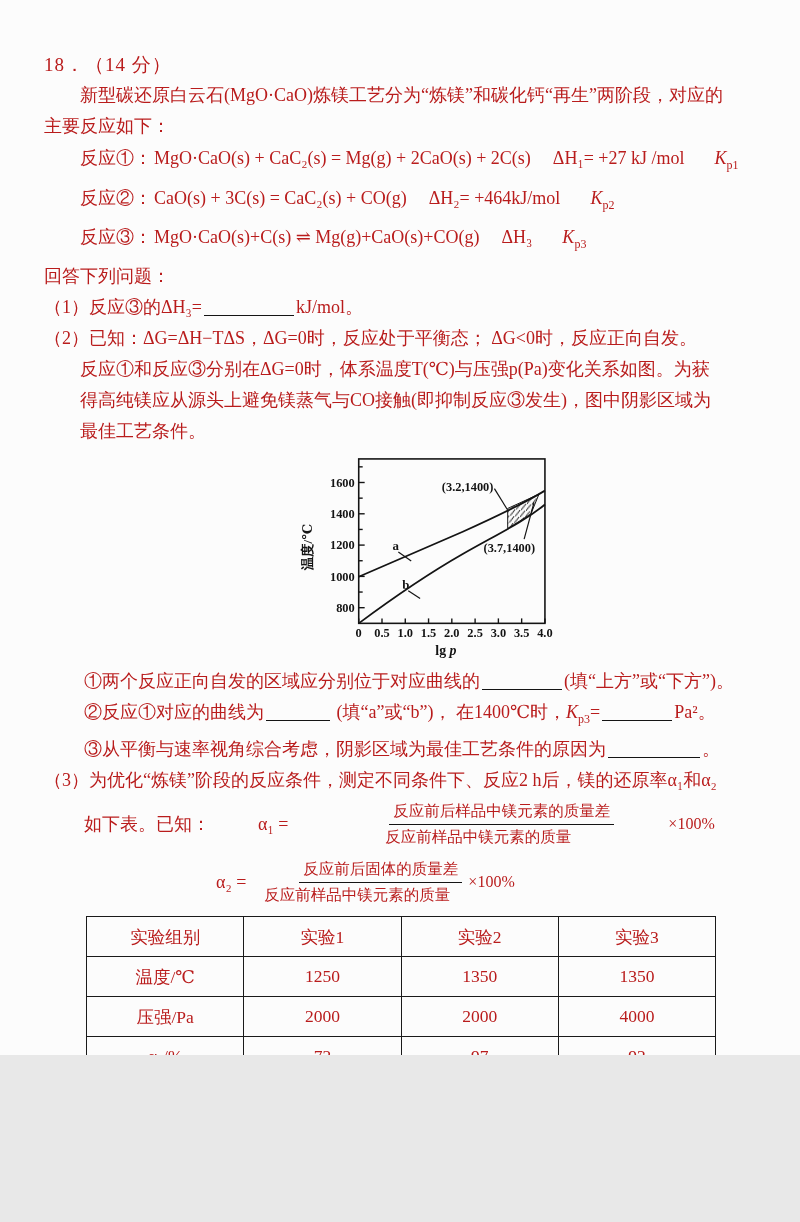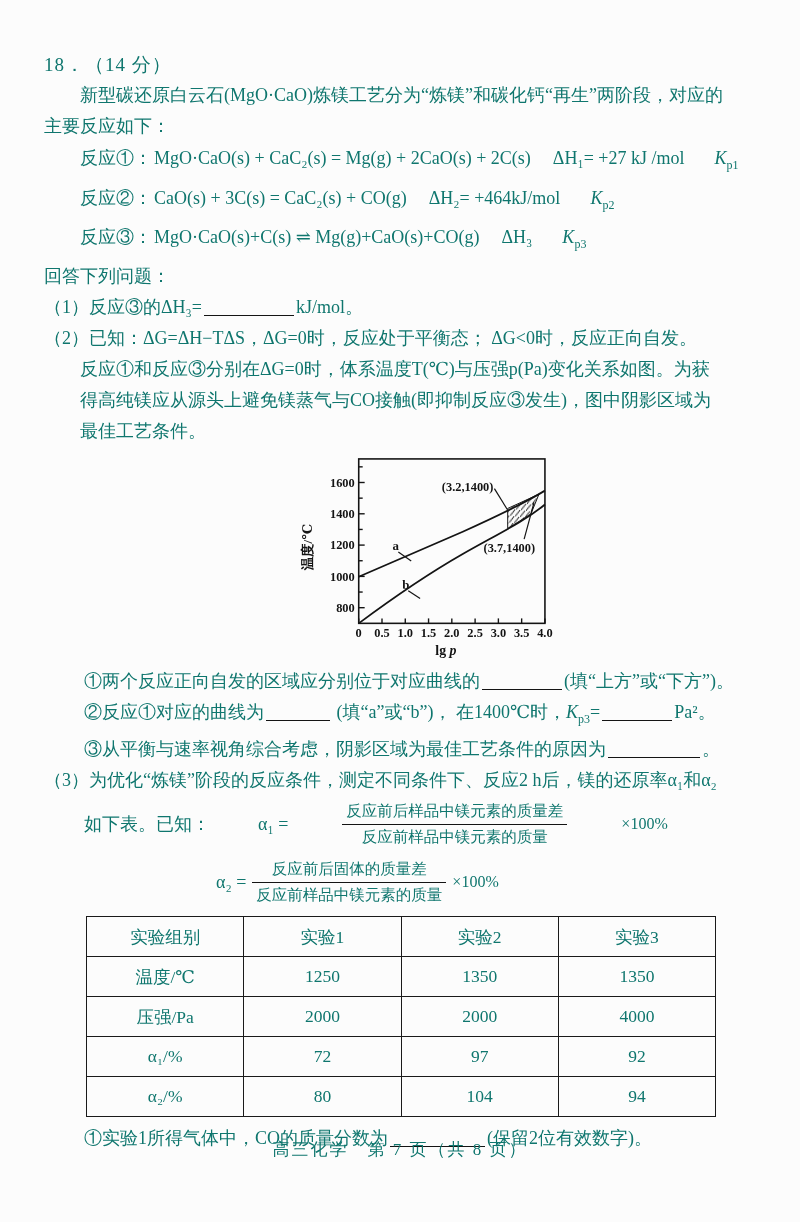--- a/index.html
+++ b/index.html
@@ -1,38 +1,38 @@
 <!DOCTYPE html>
 <html><head>
 <meta charset="utf-8">
 <style>
   html,body{margin:0;padding:0;background:#e8e8e8;}
   .page{
-    width:800px;height:1222px;margin:0 auto;background:#fcfcfc;color:#0f766e;
+    width:800px;height:1055px;margin:0 auto;background:#fcfcfc;color:#b91c1c;
     font-family:"Liberation Serif","DejaVu Serif",serif;font-size:18px;
     position:relative;box-sizing:border-box;padding:50px 40px 0 44px;overflow:hidden;
   }
   .line{line-height:31px;}
   .qno{font-size:19px;line-height:30px;letter-spacing:1px;}
   .indent{text-indent:2em;}
   .rxn{line-height:33px;padding-left:36px;white-space:nowrap;}
   .rxn .eq{margin-left:2px;}
   .rxn .dh{margin-left:22px;}
   .rxn .kp{margin-left:30px;font-style:italic;}
   .kp sub, .kinline sub{font-style:normal;font-size:12px;}
   .kinline{font-style:italic;}
   .blank{display:inline-block;border-bottom:1.6px solid #141414;height:18px;vertical-align:-3px;margin:0 2px;}
   .b90{width:90px;} .b80{width:80px;} .b64{width:64px;} .b70{width:70px;} .b92{width:92px;} .b95{width:95px;}
   .pad40{padding-left:40px;}
   .pad36{padding-left:36px;}
   .chart-wrap{margin:4px 0 2px 254px;width:272px;}
   .frac-line{display:flex;align-items:center;padding-left:40px;margin-top:4px;line-height:normal;gap:48px;}
   .frac-line2{display:flex;align-items:center;padding-left:172px;margin-top:10px;margin-bottom:8px;line-height:normal;}
   .frac{display:inline-block;text-align:center;font-size:15.5px;line-height:1.45;margin:0 6px;}
-  .frac .num{border-bottom:1.4px solid #141414;padding:0 4px 1px 4px;display:block;}
+  .frac .num{border-bottom:1.4px solid #141414;padding:0 4px 1px 4px;display:block;margin-left:47px;}
   .frac .den{padding:1px 4px 0 4px;display:block;}
   .times{font-size:16px;}
   table.exp{border-collapse:collapse;margin:10px 0 0 42px;width:630px;table-layout:fixed;}
   table.exp th, table.exp td{
     border:1.5px solid #1a1a1a;height:39px;text-align:center;vertical-align:middle;
     font-weight:normal;font-size:17.5px;padding:0;
   }
   .footer{position:absolute;left:0;right:0;top:1138px;text-align:center;font-size:17px;letter-spacing:2px;}
   svg text{font-family:"Liberation Serif","DejaVu Serif",serif;fill:#141414;}
   .after-table{margin-top:6px;}

